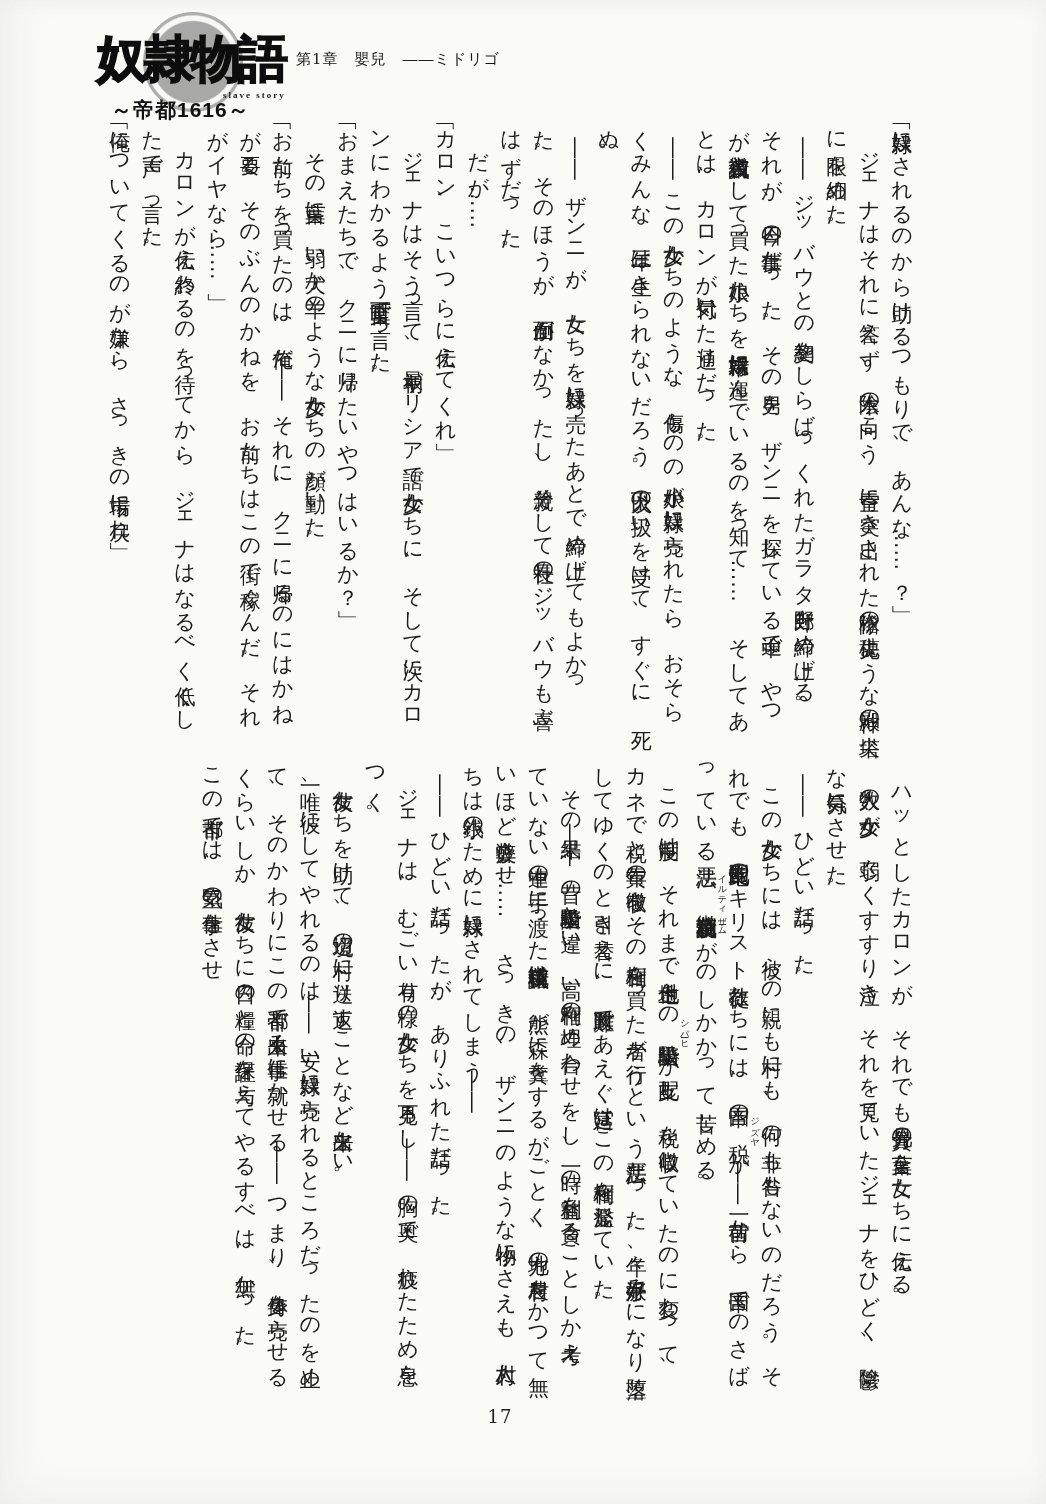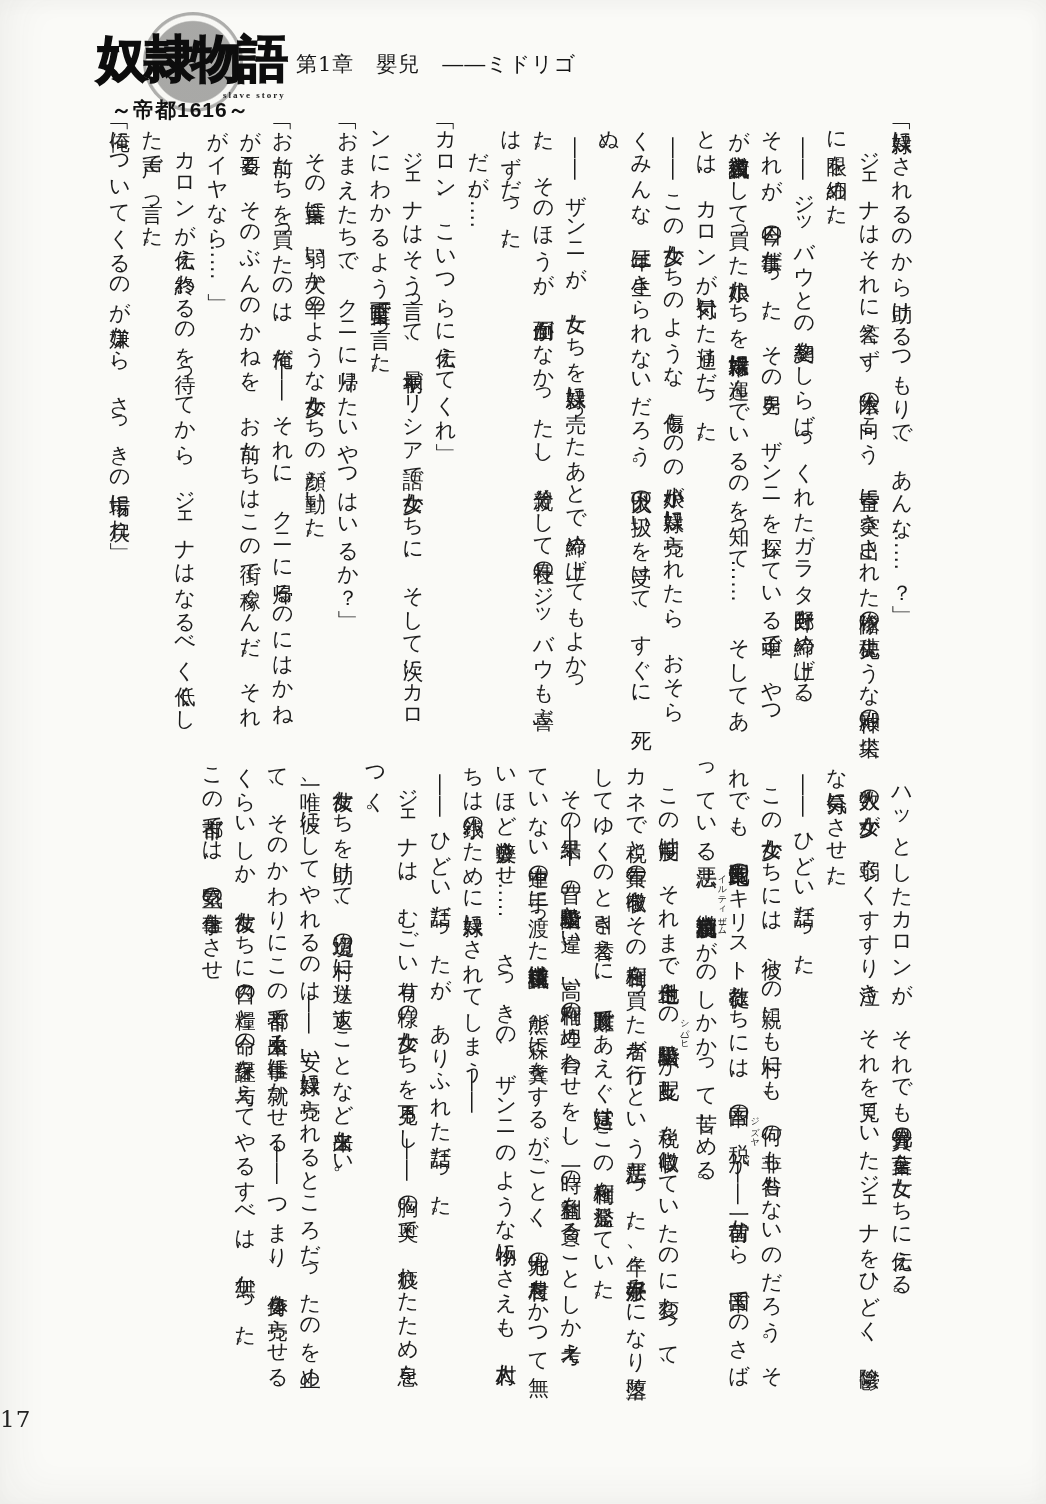--- a/index.html
+++ b/index.html
@@ -45,21 +45,21 @@
     font-family:Liberation Serif, serif;font-weight:bold;
   }
   .logo-sub{
     position:absolute;left:16px;top:86px;
     font-size:21px;font-weight:bold;letter-spacing:1px;
     font-family:Liberation Sans, sans-serif;color:#111;
     white-space:nowrap;
   }
   .chapter{
     position:absolute;left:296px;top:50px;
-    font-size:21px;letter-spacing:1px;
+    font-size:15px;letter-spacing:1px;
     font-family:"DejaVu Serif",serif;color:#161616;
     white-space:nowrap;
   }
   
   .vtext{
     position:absolute;right:128px;
     writing-mode:vertical-rl;
     -webkit-writing-mode:vertical-rl;
     text-orientation:mixed;
     font-size:21px;
@@ -70,22 +70,22 @@
     width:822px;
   }
   .vtext.top{top:116px;height:620px;}
   .vtext.bottom{top:753px;height:624px;}
   .vtext p{margin:0;padding:0;}
   ruby{ruby-align:center;}
   rt{font-size:9px;letter-spacing:0;font-family:"DejaVu Sans",sans-serif;}
   
   .pageno{
     position:absolute;left:0;top:1406px;width:1000px;
-    text-align:left;
-    font-size:23px;letter-spacing:1px;
+    text-align:center;
+    font-size:18px;letter-spacing:1px;
     font-family:"DejaVu Serif",serif;color:#222;
   }
 </style>
 </head>
 <body>
 
 <div class="scan-vignette"></div>
 
 <header>
   <div class="logo">

